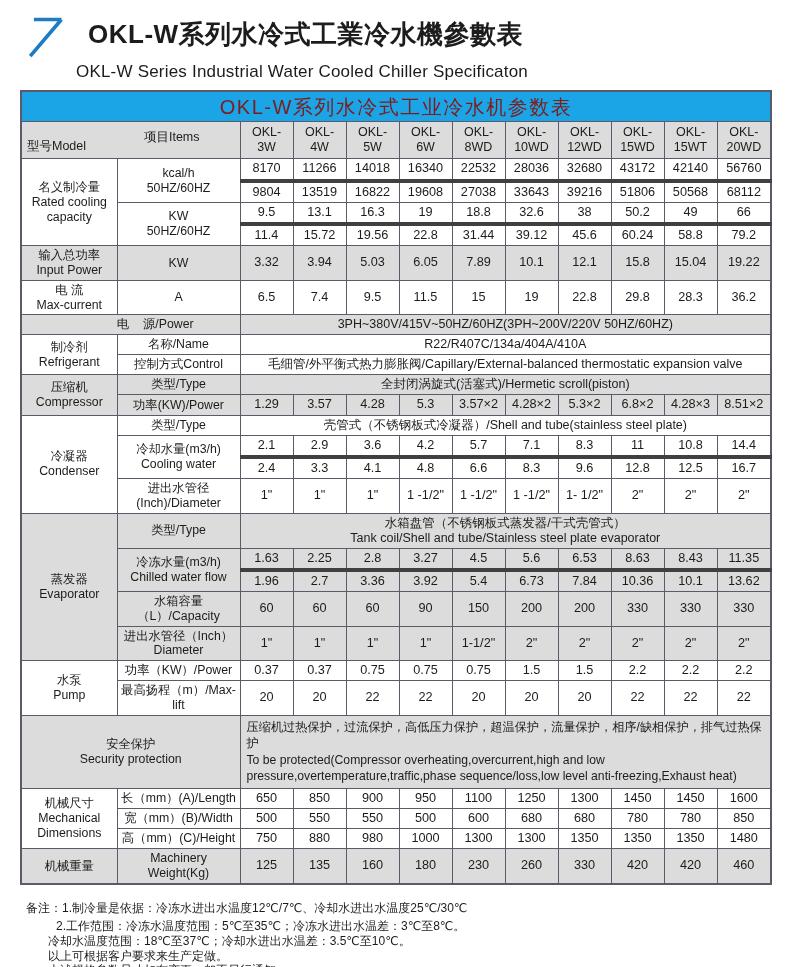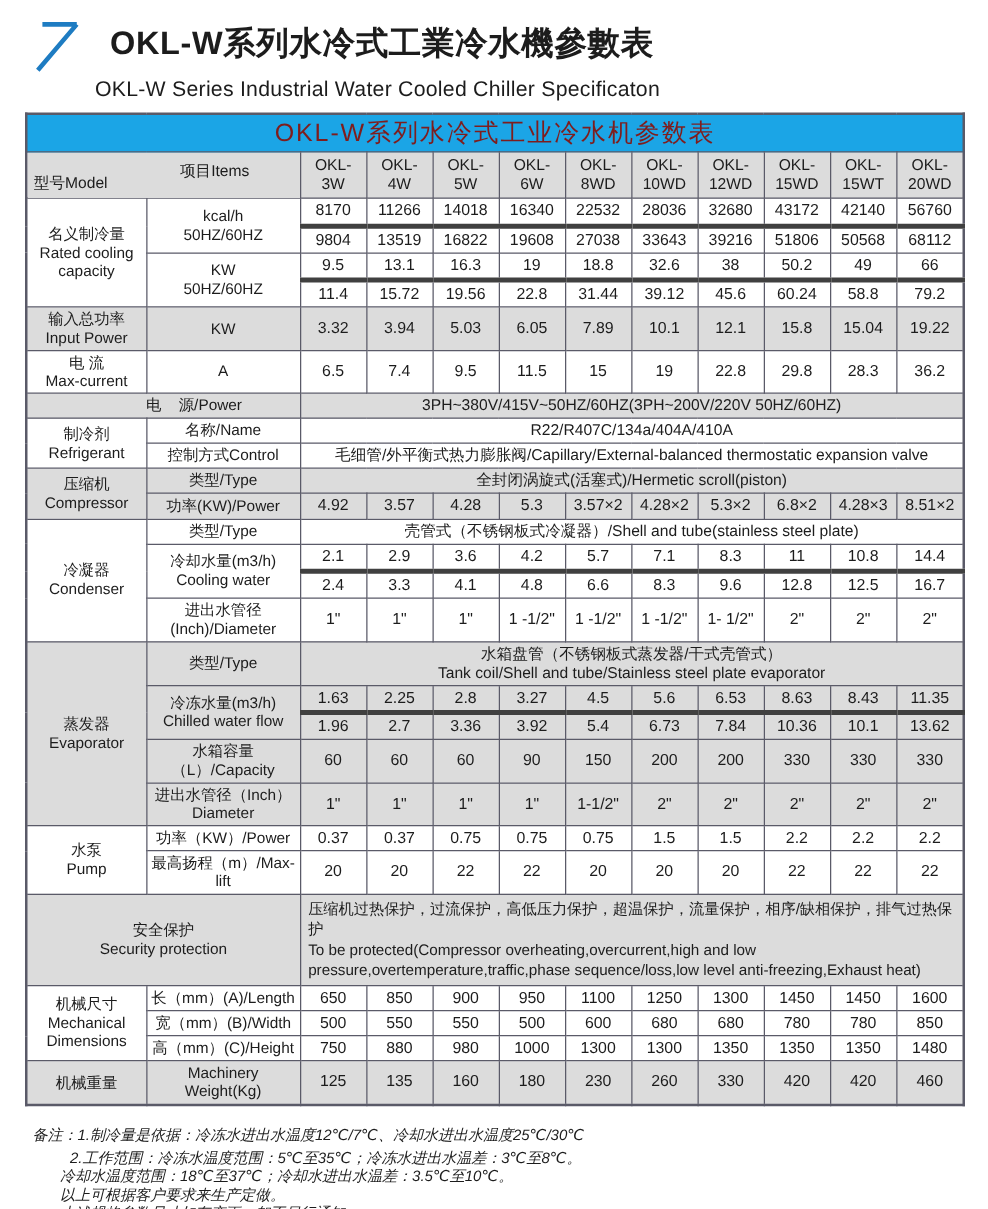--- a/index.html
+++ b/index.html
@@ -33,21 +33,21 @@
   .val{font-size:12.7px;}
   .spn{font-size:12.5px;}
   .spn.left{text-align:left;padding:3px 4px 3px 6px;font-size:12.2px;line-height:1.35;}
   tr.sub th,tr.sub td{border-top:4px solid #404040;}
   .wide.split{text-align:left;}
   .wide .w1{display:inline-block;width:106px;text-align:right;}
   .wide .w2{display:inline-block;margin-left:14px;}
 
   
   .notes{margin-top:16px;font-size:12px;line-height:1.22;padding-left:6px;}
-  .nl{white-space:nowrap;font-style:italic;}
+  .nl{white-space:nowrap;}
   .mt{margin-top:4px;}
   .ia{padding-left:30px;}
   .ib{padding-left:22px;}
 </style>
 </head>
 <body>
 
 <div class="page">
 
   <header class="hdr">
@@ -189,21 +189,21 @@
           <th class="item">控制方式Control</th>
           <td class="spn" colspan="10">毛细管/外平衡式热力膨胀阀/Capillary/External-balanced thermostatic expansion valve</td>
         </tr>
         <tr class="band">
           <th class="lab" rowspan="2">压缩机<br>Compressor</th>
           <th class="item">类型/Type</th>
           <td class="spn" colspan="10">全封闭涡旋式(活塞式)/Hermetic scroll(piston)</td>
         </tr>
         <tr class="band">
           <th class="item">功率(KW)/Power</th>
-          <td class="val">4.92</td>
+          <td class="val">1.29</td>
           <td class="val">3.57</td>
           <td class="val">4.28</td>
           <td class="val">5.3</td>
           <td class="val">3.57×2</td>
           <td class="val">4.28×2</td>
           <td class="val">5.3×2</td>
           <td class="val">6.8×2</td>
           <td class="val">4.28×3</td>
           <td class="val">8.51×2</td>
         </tr>

